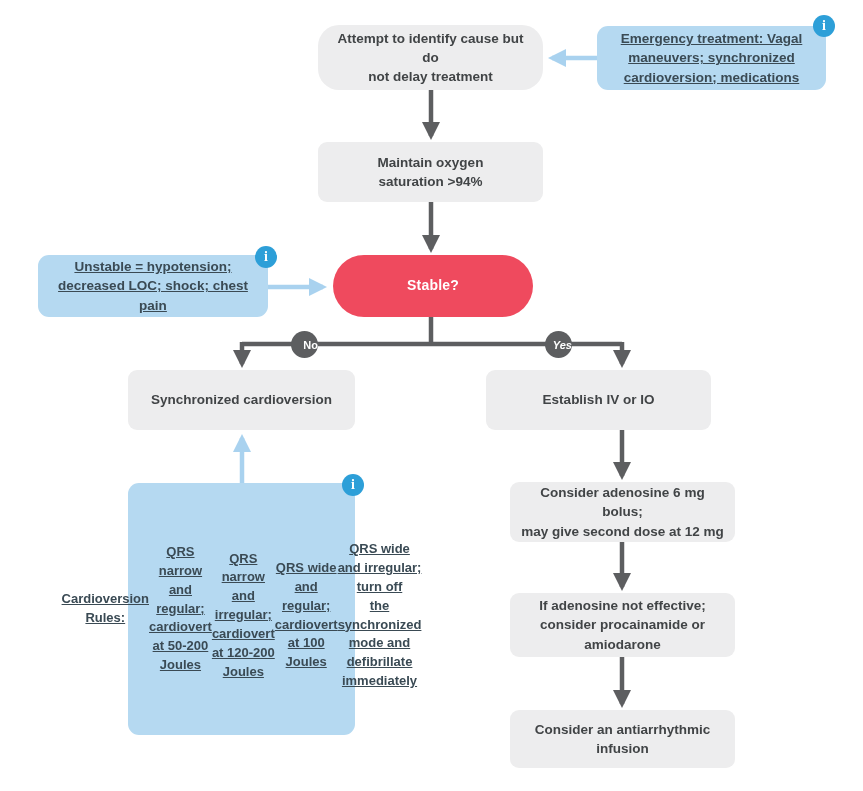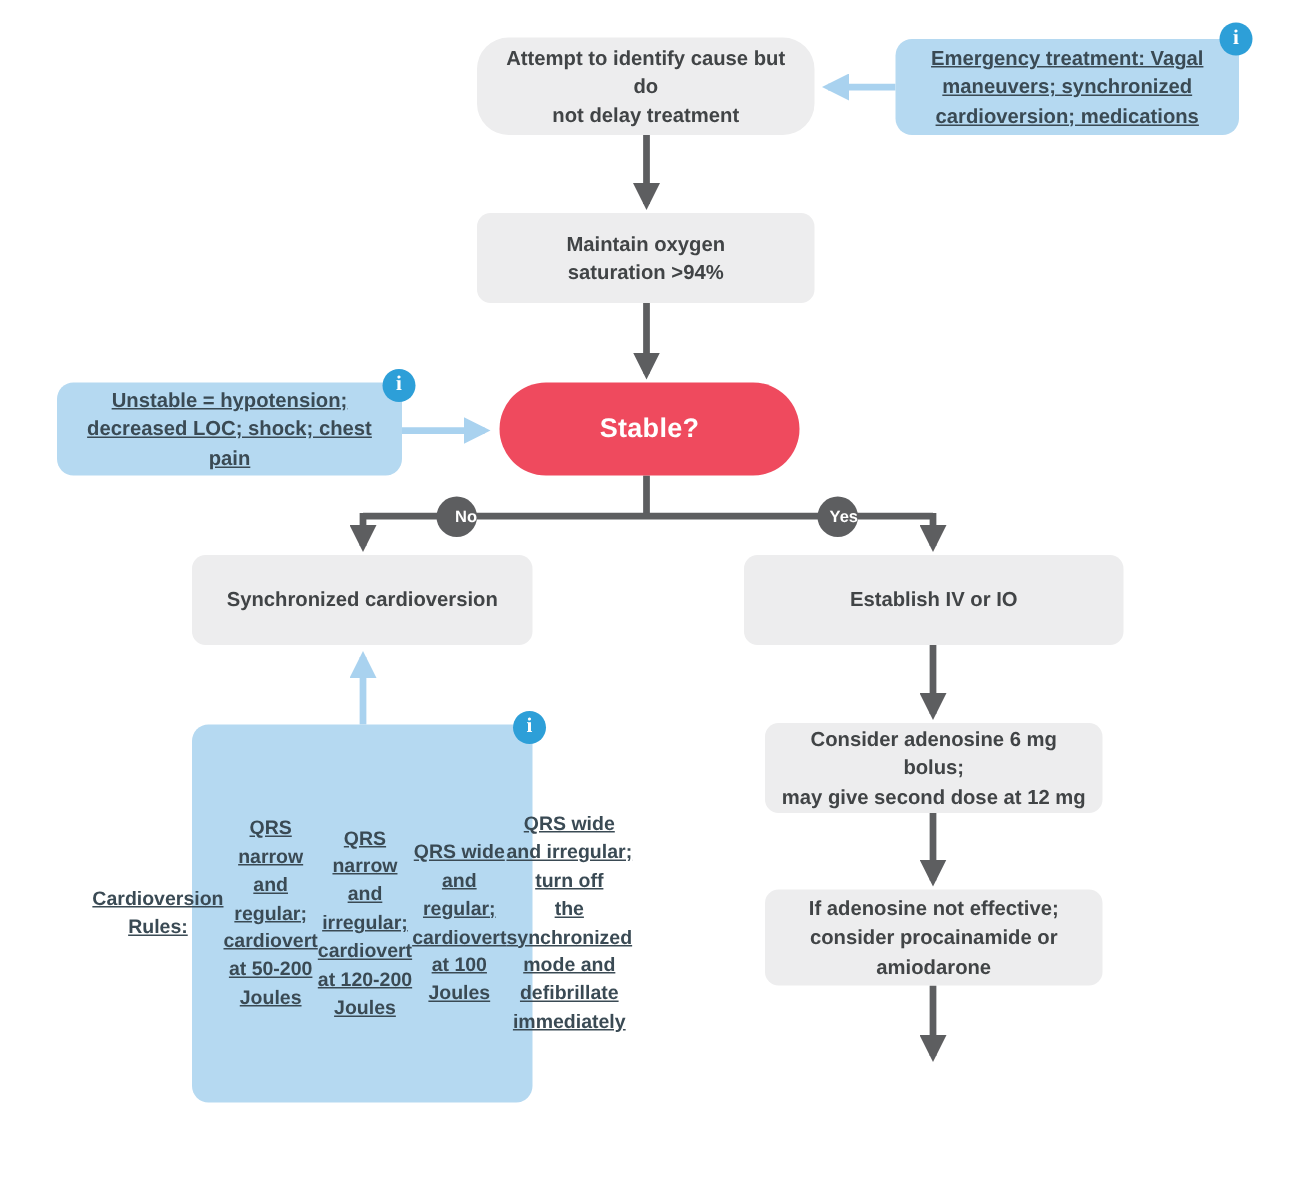--- a/index.html
+++ b/index.html
@@ -23,21 +23,21 @@
   .mdark{fill:var(--dark);}
   .mblue{fill:var(--light-blue);}
   .node{
     position:absolute;z-index:2;display:flex;align-items:center;justify-content:center;
     text-align:center;font-weight:700;font-size:13.5px;line-height:1.42;
     box-sizing:border-box;padding:6px 10px;
   }
   .node span{white-space:pre-line;}
   .gray{background:var(--gray-fill);color:var(--gray-text);border-radius:9px;}
   .blue{background:var(--blue-fill);color:var(--blue-text);border-radius:11px;text-decoration:underline;}
-  .red{background:var(--red);color:#ffffff;border-radius:31px;font-size:18px;letter-spacing:.2px;}
+  .red{background:var(--red);color:#ffffff;border-radius:31px;font-size:14px;letter-spacing:.2px;}
   .rules{flex-direction:row;justify-content:center;padding:10px 8px;font-size:13px;line-height:1.45;}
   .rules .rtitle{margin:0;}
   .rules p{margin:13px 0 0 0;white-space:pre-line;}
   .rules p:first-of-type{margin-top:0;}
   .badge{
     position:absolute;z-index:3;width:27px;height:27px;border-radius:50%;
     background:var(--dark);color:#ffffff;font-size:11px;font-weight:700;
     display:flex;align-items:center;justify-content:flex-end;
   }
   .info{
@@ -106,21 +106,21 @@
     <span>Unstable = hypotension;
 decreased LOC; shock; chest pain</span>
   </div>
   <div class="info" style="left:255px;top:246px;">
     <span>i</span>
   </div>
 
   <div class="badge" style="left:291px;top:331px;">
     <span>No</span>
   </div>
-  <div class="badge" style="left:545px;top:331px;">
+  <div class="badge" style="left:545px;top:331px;font-style:italic;">
     <span>Yes</span>
   </div>
 
   <div class="node gray" style="left:128px;top:370px;width:227px;height:60px;">
     <span>Synchronized cardioversion</span>
   </div>
 
   <div class="node blue rules" style="left:128px;top:483px;width:227px;height:252px;">
     <div class="rtitle">Cardioversion Rules:</div>
     <p>QRS narrow and regular;
@@ -130,29 +130,33 @@
     <p>QRS wide and regular;
 cardiovert at 100 Joules</p>
     <p>QRS wide and irregular; turn off
 the synchronized mode and
 defibrillate immediately</p>
   </div>
   <div class="info" style="left:342px;top:474px;">
     <span>i</span>
   </div>
 
-  <div class="node gray" style="left:496px;top:370px;width:253px;height:60px;">
+  <div class="node gray" style="left:486px;top:370px;width:225px;height:60px;">
     <span>Establish IV or IO</span>
   </div>
 
   <div class="node gray" style="left:510px;top:482px;width:225px;height:60px;">
     <span>Consider adenosine 6 mg bolus;
 may give second dose at 12 mg</span>
   </div>
 
   <div class="node gray" style="left:510px;top:593px;width:225px;height:64px;">
     <span>If adenosine not effective;
 consider procainamide or
 amiodarone</span>
   </div>
 
+  <div class="node gray" style="left:510px;top:710px;width:225px;height:58px;">
+    <span>Consider an antiarrhythmic
+infusion</span>
+  </div>
 
 </div>
 
 </body></html>

